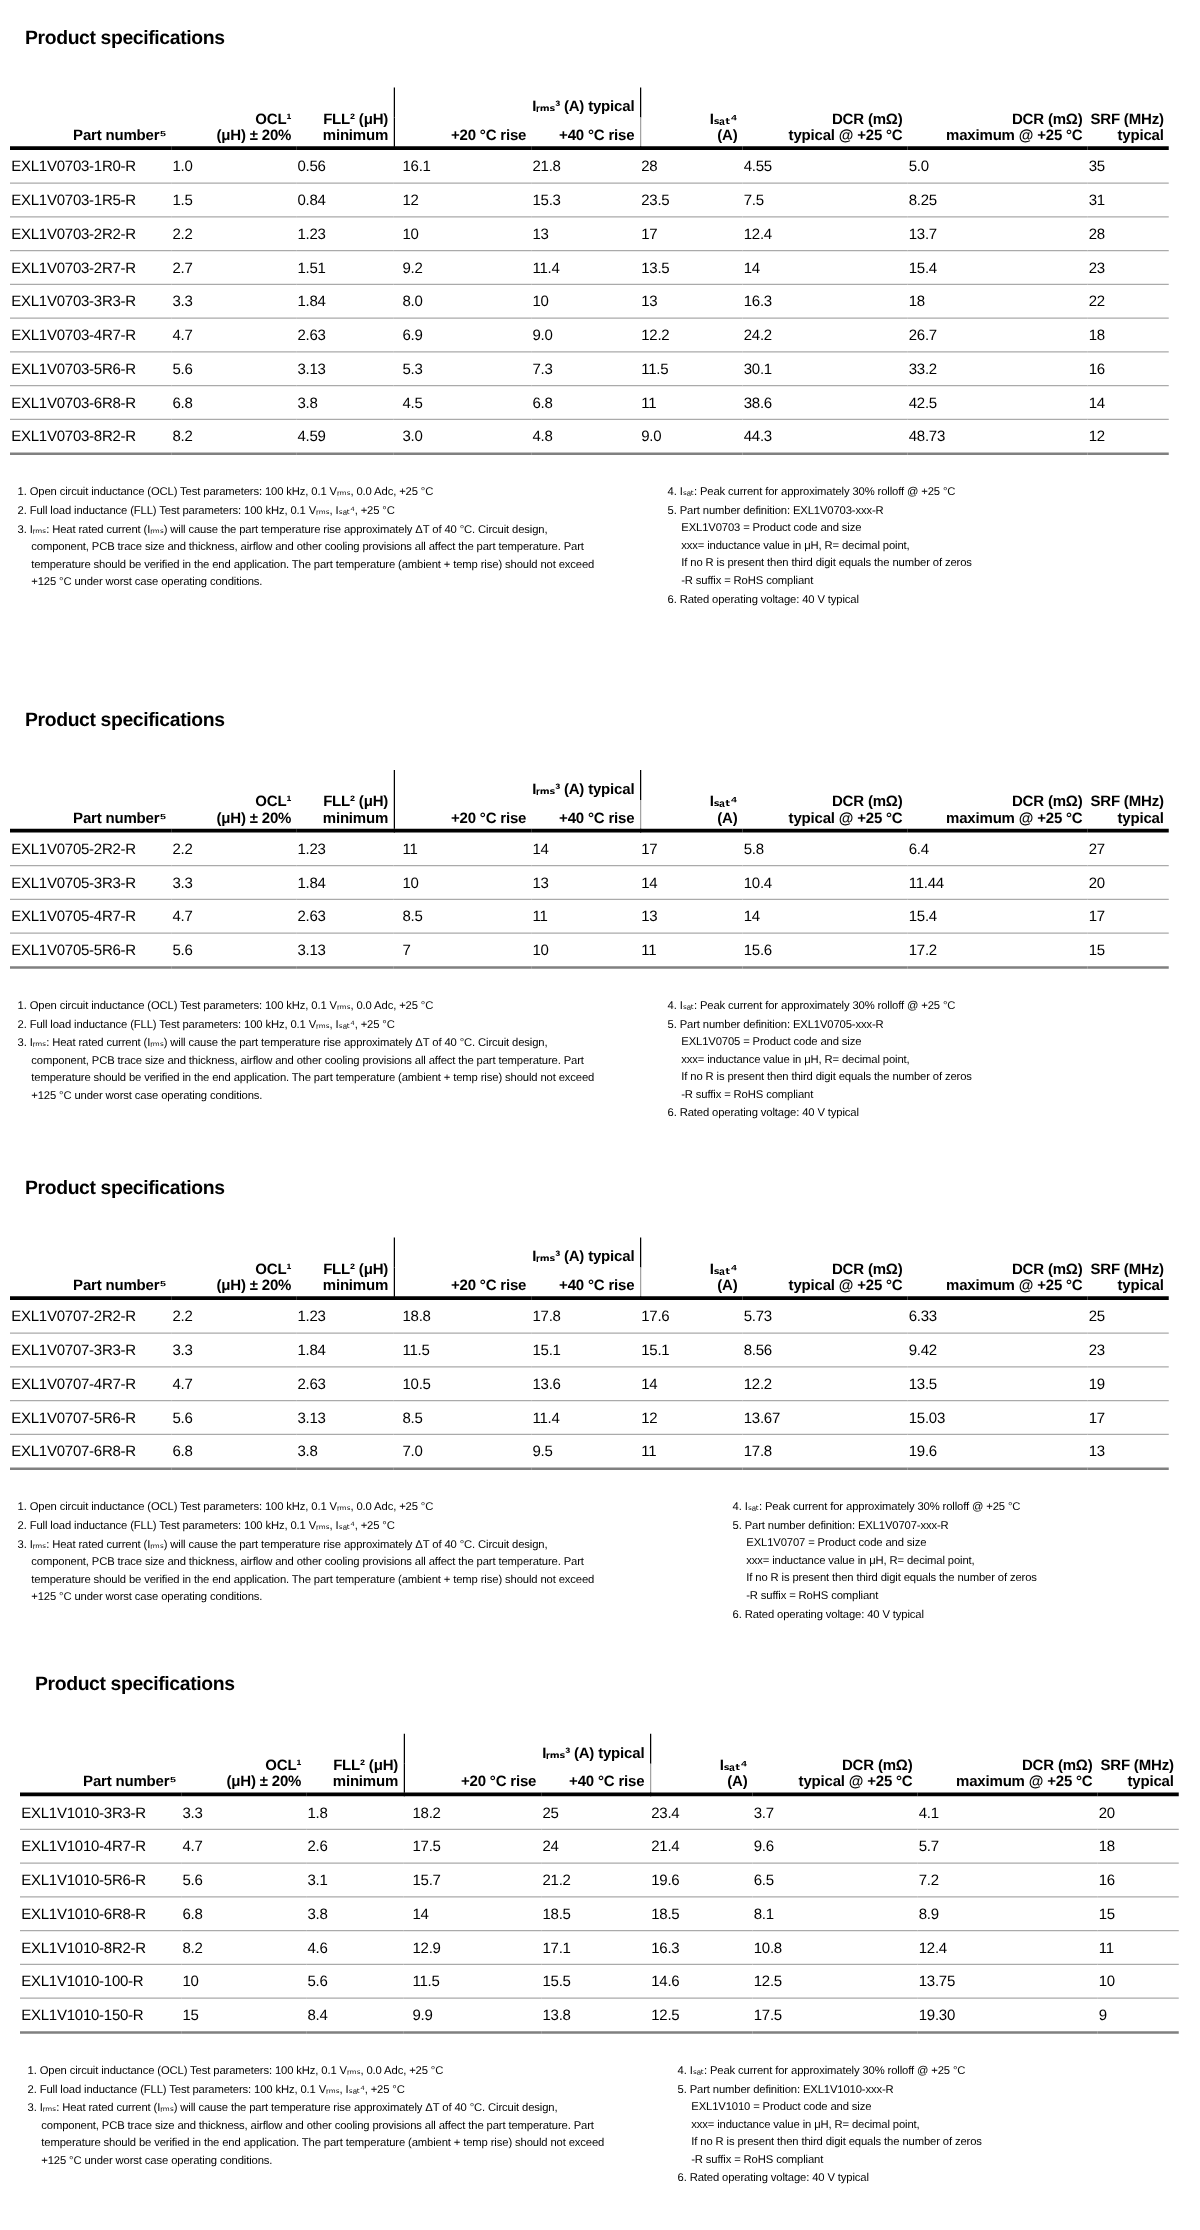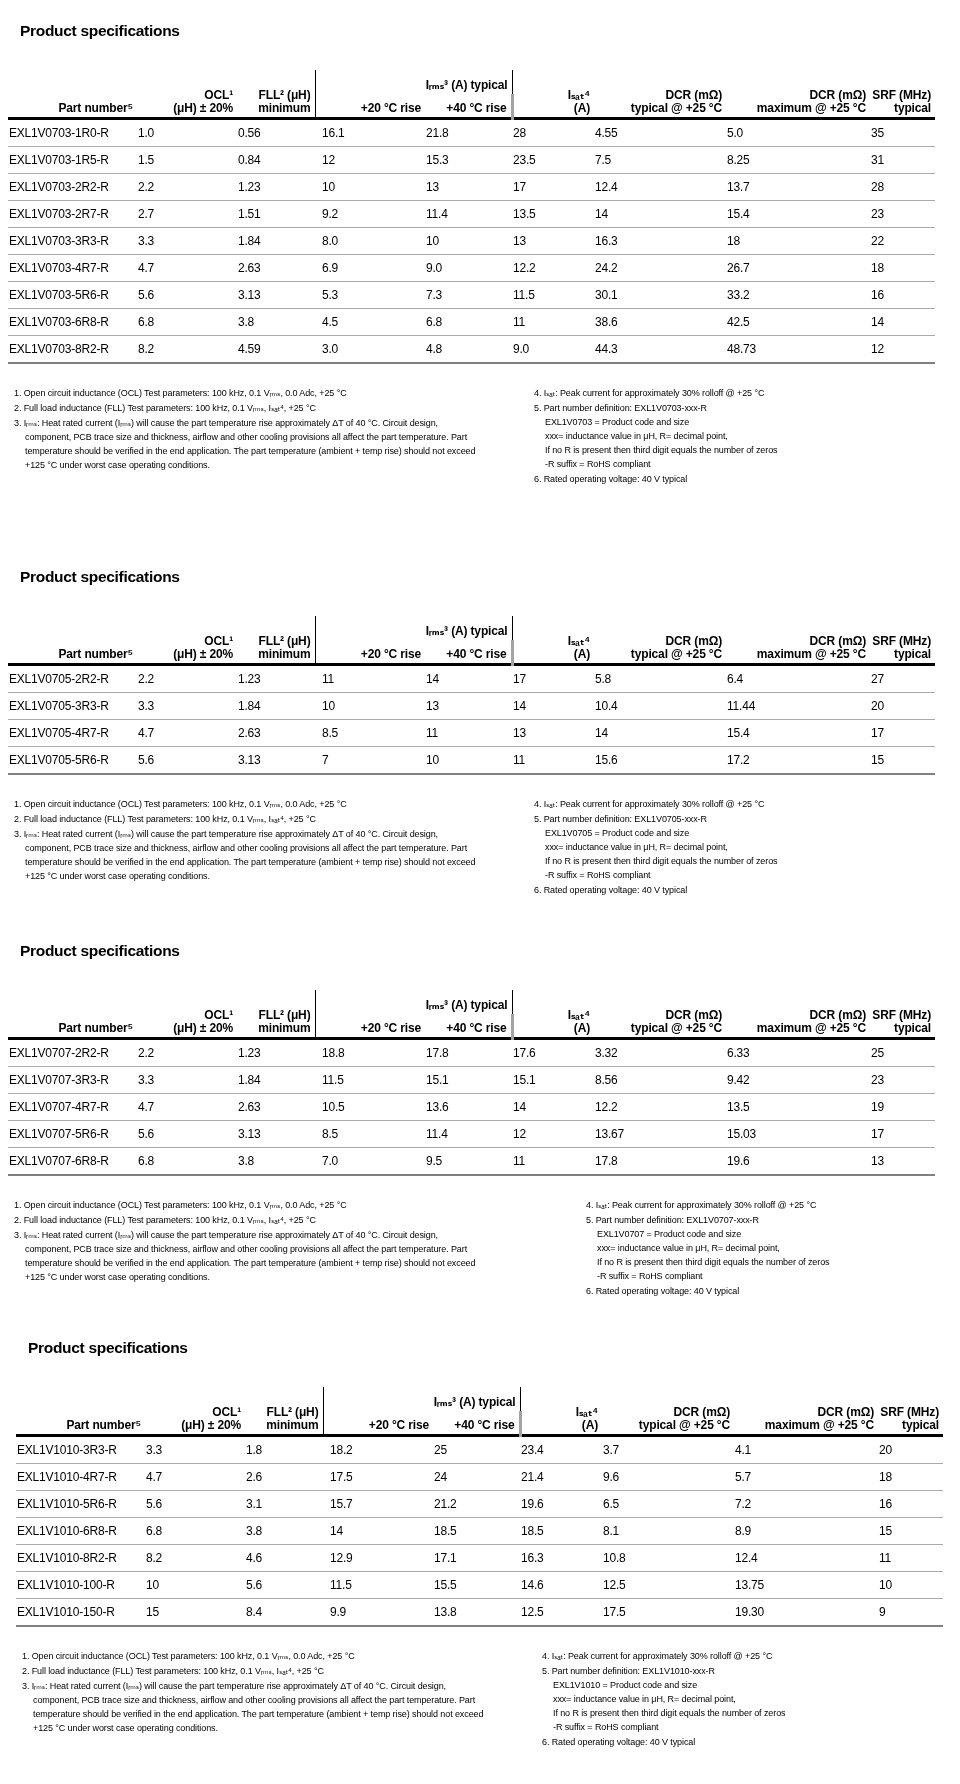--- a/index.html
+++ b/index.html
@@ -44,21 +44,21 @@
     vertical-align:bottom;
     white-space:pre-line;
     padding:0 4px 3px 1px;
     line-height:12.5px;
     letter-spacing:-0.15px;
   }
   thead tr.row-a{height:24px;}
   thead tr.row-b th{height:20px;}
   th.th-group{border-left:1px solid #000;border-right:1px solid #000;padding-left:7px;}
   th.th-r20{border-left:1px solid #000;padding-left:7px;}
-  th.th-r40{border-right:3px solid #a3a3a3;}
+  th.th-r40{border-right:1px solid #a3a3a3;}
   tbody td{
     font-size:12px;
     height:26px;
     padding:0 3px 0 1px;
     border-bottom:1px solid #aaaaaa;
     letter-spacing:-0.2px;
     vertical-align:middle;
     overflow:hidden;
     white-space:nowrap;
   }
@@ -390,21 +390,21 @@
       </tr>
     </thead>
     <tbody>
         <tr>
           <td>EXL1V0707-2R2-R</td>
           <td>2.2</td>
           <td>1.23</td>
           <td>18.8</td>
           <td>17.8</td>
           <td>17.6</td>
-          <td>3.32</td>
+          <td>5.73</td>
           <td>6.33</td>
           <td>25</td>
         </tr>
         <tr>
           <td>EXL1V0707-3R3-R</td>
           <td>3.3</td>
           <td>1.84</td>
           <td>11.5</td>
           <td>15.1</td>
           <td>15.1</td>

